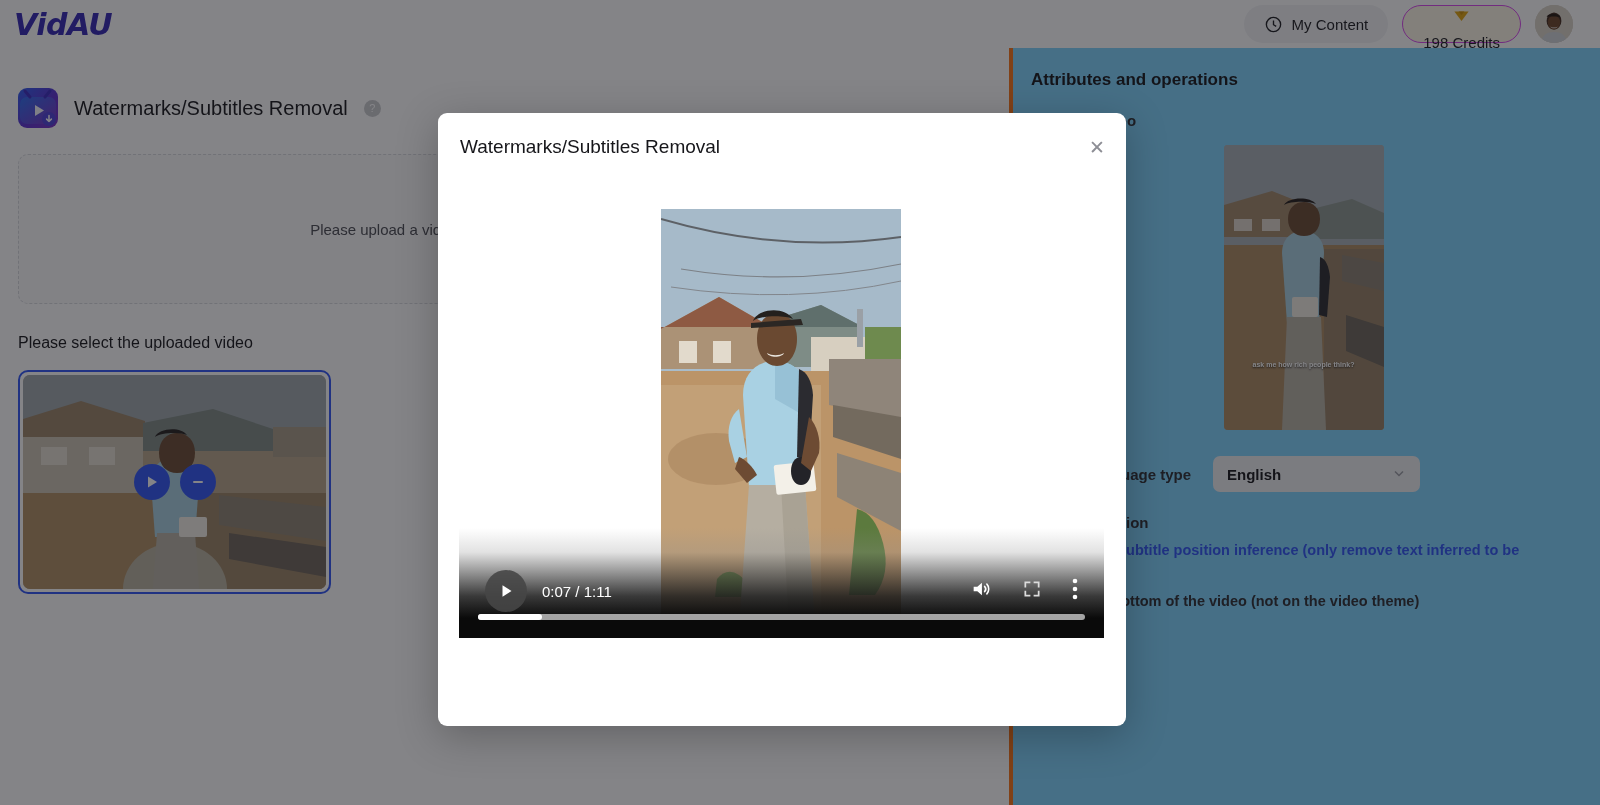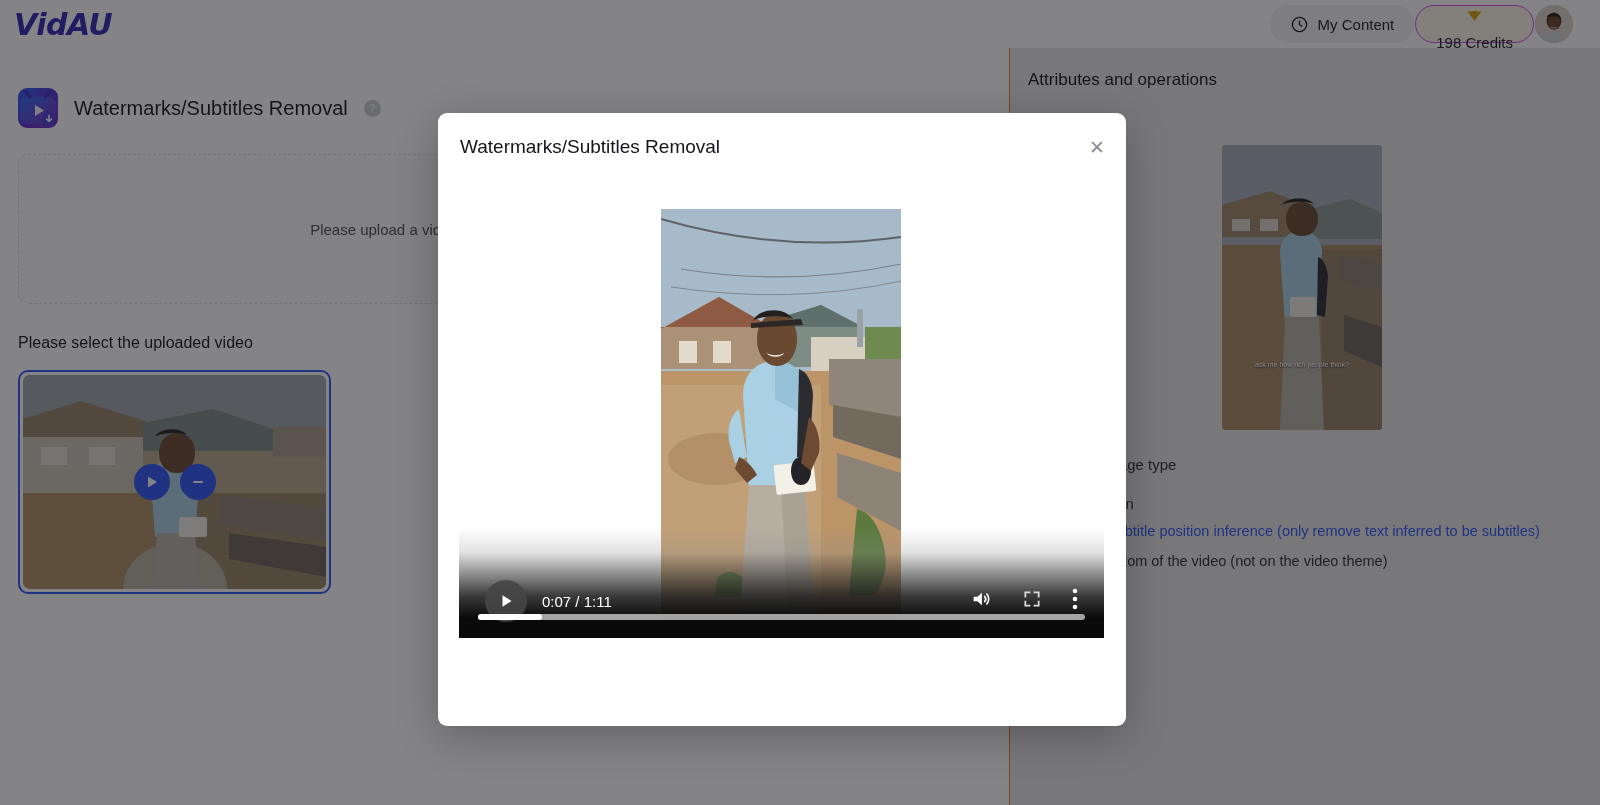--- a/index.html
+++ b/index.html
@@ -24,43 +24,44 @@
   }
   #brand-logo {
     margin-left: 14px;
     font-size: 30px; font-weight: 800; font-style: italic;
     letter-spacing: -0.5px;
     color: #3226b4;
     font-family: "DejaVu Sans", sans-serif;
   }
   #header-right {
     margin-left: auto; margin-right: 14px;
-    display: flex; align-items: center; gap: 1px;
+    display: flex; align-items: center; gap: 14px;
   }
   .pill {
     display: flex; align-items: center; gap: 9px;
     height: 38px; padding: 0 20px;
     border-radius: 19px;
     font-size: 15px; color: #1b1b1f;
   }
   #my-content-pill { background: #f2f3f5; }
   #credits-pill { background: #fdf6e7; border: 1px solid #d946ef; flex-direction: column; }
   .pill-ico { display: flex; align-items: center; }
   #avatar {
     width: 38px; height: 38px; border-radius: 50%;
     overflow: hidden; background: #d8d2c6;
   }
   #avatar svg { display: block; }
 
   
   #page-body { position: absolute; top: 48px; left: 0; right: 0; bottom: 0; display: flex; }
   #left-pane { width: 1009px; padding: 40px 24px 0 18px; position: relative; }
   #right-pane {
-    width: 591px; background: #e5e5e5; padding: 22px 24px 0 18px;
-    border-left: 1px solid #f97316;
+    width: 591px; background: #7dd3fc; padding: 22px 24px 0 18px;
+    border-left: 4px solid #f97316;
+    font-weight: bold;
   }
 
   
   #feature-head { display: flex; align-items: center; gap: 16px; }
   #feature-icon {
     width: 40px; height: 40px; border-radius: 9px;
     background: linear-gradient(135deg,#2b5cf0 0%, #5a2fd0 55%, #7a2fc4 100%);
     position: relative; flex: none;
   }
   #feature-title { font-size: 20px; color: #16161a; }
@@ -149,21 +150,21 @@
   #player-canvas { position: absolute; inset: 0; background: #ffffff; }
   #video-frame {
     position: absolute; left: 202px; top: 11px;
     width: 240px; height: 418px; overflow: hidden;
   }
   #controls {
     position: absolute; left: 0; right: 0; bottom: 0; height: 110px;
     background: linear-gradient(to bottom, rgba(255,255,255,0) 0%, rgba(140,140,140,.25) 22%, rgba(30,30,30,.88) 62%, #0a0a0a 82%, #0a0a0a 100%);
   }
   #ctl-row {
-    position: absolute; left: 0; right: 0; top: 52px; height: 42px;
+    position: absolute; left: 0; right: 0; top: 42px; height: 42px;
     display: flex; align-items: center; padding: 0 26px;
   }
   #play-btn {
     width: 42px; height: 42px; border-radius: 50%;
     background: rgba(70,70,70,.9);
     display: flex; align-items: center; justify-content: center; flex: none;
   }
   #time-display { margin-left: 15px; color: #ffffff; font-size: 15px; }
   #ctl-right { margin-left: auto; display: flex; align-items: center; gap: 30px; }
   #progress-track {
@@ -316,20 +317,28 @@
             <path d="M63 172h34l5 113H58z" fill="#b7b1a4"></path>
             <rect x="68" y="152" width="26" height="20" rx="2" fill="#f0ece2"></rect>
             <path d="M96 112c6 2 9 10 10 20l-3 40-8-2z" fill="#2a2a2e"></path>
           </svg>
           <div id="preview-caption">ask me how rich people think?</div>
         </div>
       </div>
 
       <div class="field-row">
         <div class="field-label">Subtitle language type</div>
+        <div id="lang-select">
+          <span>English</span>
+          <span class="chev">
+            <svg width="14" height="14" viewBox="0 0 14 14" fill="none" stroke="#9a9ca3" stroke-width="1.5">
+              <path d="M3 5.5L7 9.5l4-4"></path>
+            </svg>
+          </span>
+        </div>
       </div>
 
       <div id="subtitle-pos-label">Subtitle position</div>
       <div class="note-blue">Auto enable subtitle position inference (only remove text inferred to be subtitles)</div>
       <div class="note-gray">Only top or bottom of the video (not on the video theme)</div>
     </div>
   </div>
 </div>
 
 <div id="overlay"></div>

